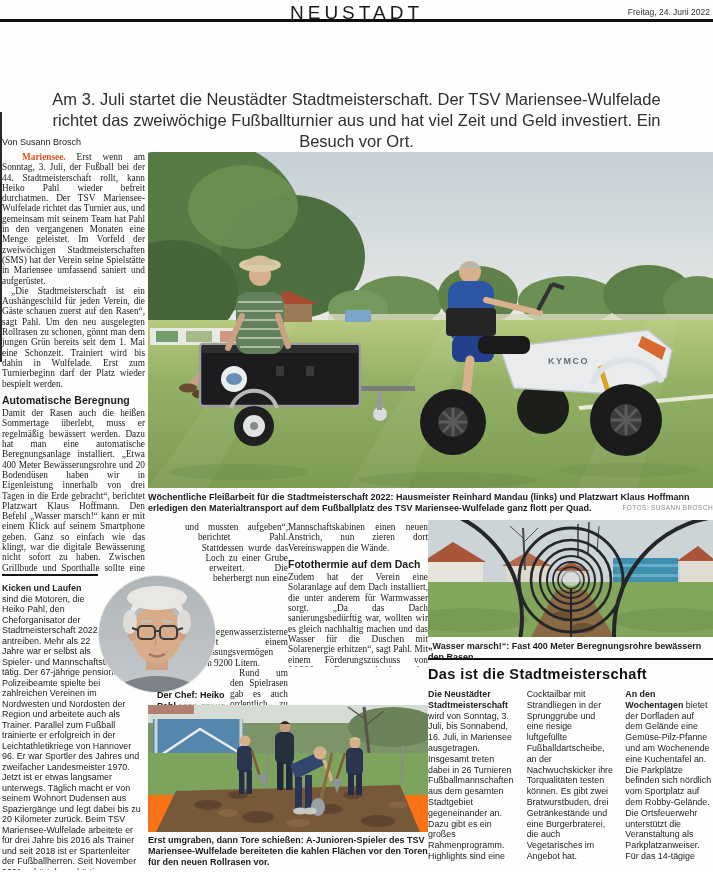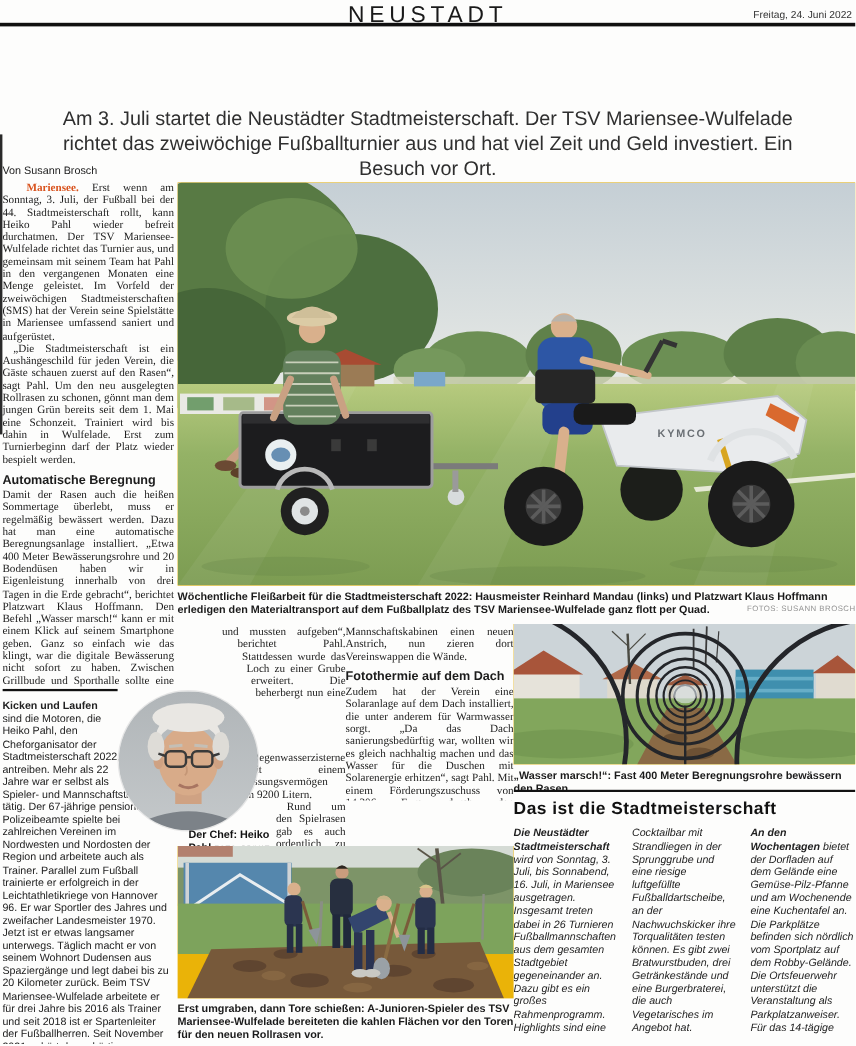--- a/index.html
+++ b/index.html
@@ -27,21 +27,21 @@
   .lead-loc{font-weight:700;color:#d9531e;padding-left:20px;}
   .runhead{font-family:"Liberation Sans",sans-serif;font-weight:700;font-size:10.5px;
     margin:6px 0 3px 0 !important;text-align:left;}
   .col1{left:2px;top:152px;width:143px;height:420px;}
   .col2{left:148px;top:522px;width:140px;height:184px;}
   .col3{left:288px;top:522px;width:140px;height:145px;}
   .wrap-spacer{float:left;width:82px;height:138px;margin-top:52px;
     shape-outside:polygon(0 0,10% 0,55% 10%,82% 42%,55% 72%,12% 79%,100% 81%,100% 100%,0 100%);
     shape-margin:4px;}
   
-  .photo{position:absolute;overflow:hidden;background:#eab308;}
+  .photo{position:absolute;overflow:hidden;background:#f97316;}
   .photo svg{display:block;}
   .main-photo{left:148px;top:152px;width:565px;height:336px;}
   .irr-photo{left:428px;top:520px;width:285px;height:117px;}
   .dig-photo{left:148px;top:705px;width:280px;height:127px;}
   .caption{position:absolute;font-family:"Liberation Sans",sans-serif;font-weight:700;
     font-size:9px;line-height:11px;color:#1a1a1a;}
   .main-caption{left:148px;top:492px;width:565px;}
   .credit{position:absolute;right:0;bottom:1px;font-weight:400;font-size:6.5px;
     letter-spacing:.4px;color:#909090;}
   .irr-caption{left:428px;top:641px;width:285px;}
@@ -59,21 +59,21 @@
     overflow:hidden;box-shadow:0 0 0 1px #e6e6e6;}
   .portrait-caption{position:absolute;left:157px;top:690px;width:76px;
     font-family:"Liberation Sans",sans-serif;font-size:9px;line-height:11px;font-weight:700;color:#111;}
   .portrait-credit{font-weight:400;font-size:6.3px;color:#8f8f8f;letter-spacing:.3px;}
   
   .sms-box{position:absolute;left:428px;top:658px;width:285px;height:214px;
     font-family:"Liberation Sans",sans-serif;overflow:hidden;}
   .sms-rule{width:285px;height:2px;background:#121212;}
   .sms-title{font-size:14.5px;font-weight:700;letter-spacing:.4px;color:#111;margin:6px 0 7px 0;}
   .sms-cols{column-count:3;column-gap:11px;font-size:8.9px;line-height:10.8px;color:#222;
-    height:180px;font-style:italic;}
+    height:180px;}
   .sms-cols p{margin:0 0 7px 0;}
   .b{font-weight:700;}
 </style>
 </head>
 <body>
 
 <div class="page">
 
   <div class="section-title">NEUSTADT</div>
   <div class="page-date">Freitag, 24. Juni 2022</div>

